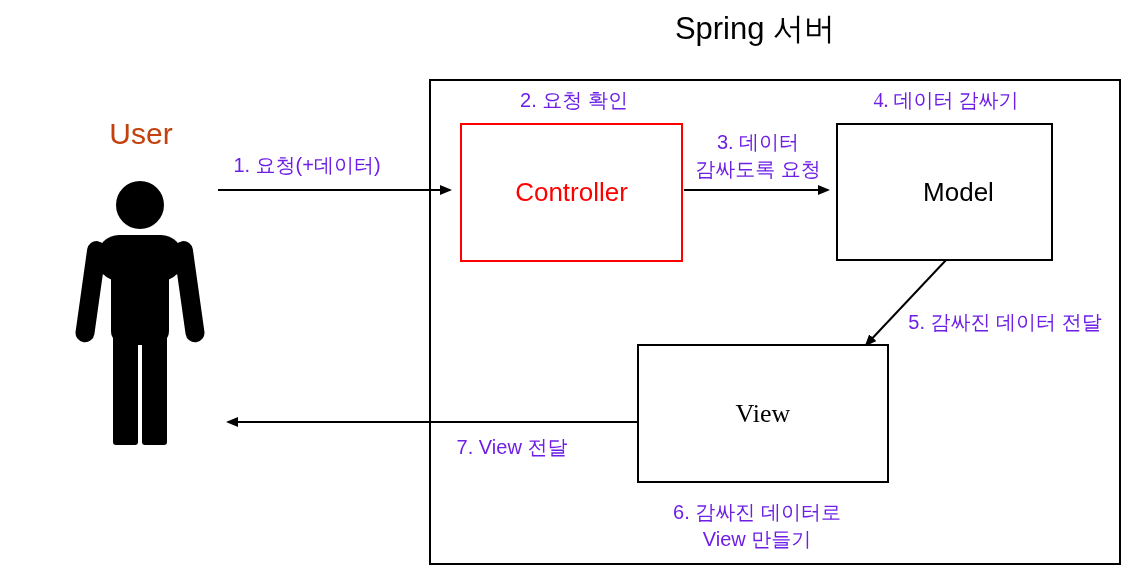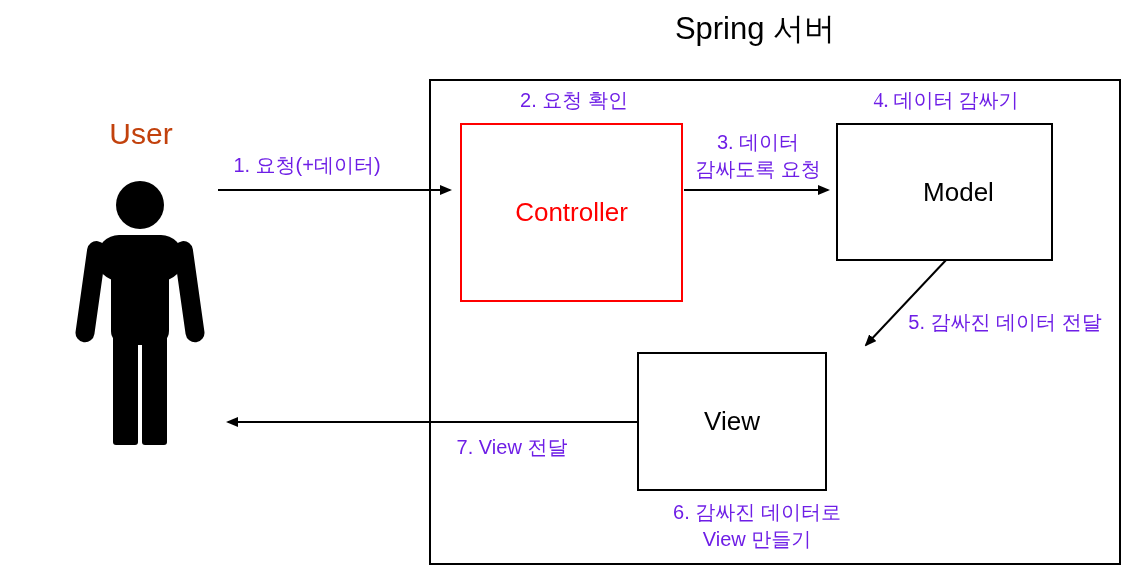--- a/index.html
+++ b/index.html
@@ -34,26 +34,26 @@
     display: flex;
     align-items: center;
     justify-content: center;
     background: #fff;
     border: 2px solid var(--line);
     box-sizing: border-box;
     font-size: 26px;
     color: #000;
   }
   .box.controller {
-    left: 460px; top: 123px; width: 223px; height: 179px;
+    left: 460px; top: 123px; width: 223px; height: 139px;
     border-color: var(--accent);
     color: var(--accent);
   }
   .box.model { left: 836px; top: 123px; width: 217px; height: 138px; padding-left: 28px; }
-  .box.view  { left: 637px; top: 352px; width: 190px; height: 139px; }
+  .box.view  { left: 637px; top: 344px; width: 252px; height: 139px; font-family: Liberation Serif, serif; }
   .boundary {
     left: 429px; top: 79px; width: 692px; height: 486px;
     border: 2px solid #000;
     box-sizing: border-box;
     background: transparent;
   }
   .step {
     color: var(--step);
     font-size: 20px;
     line-height: 27px;

